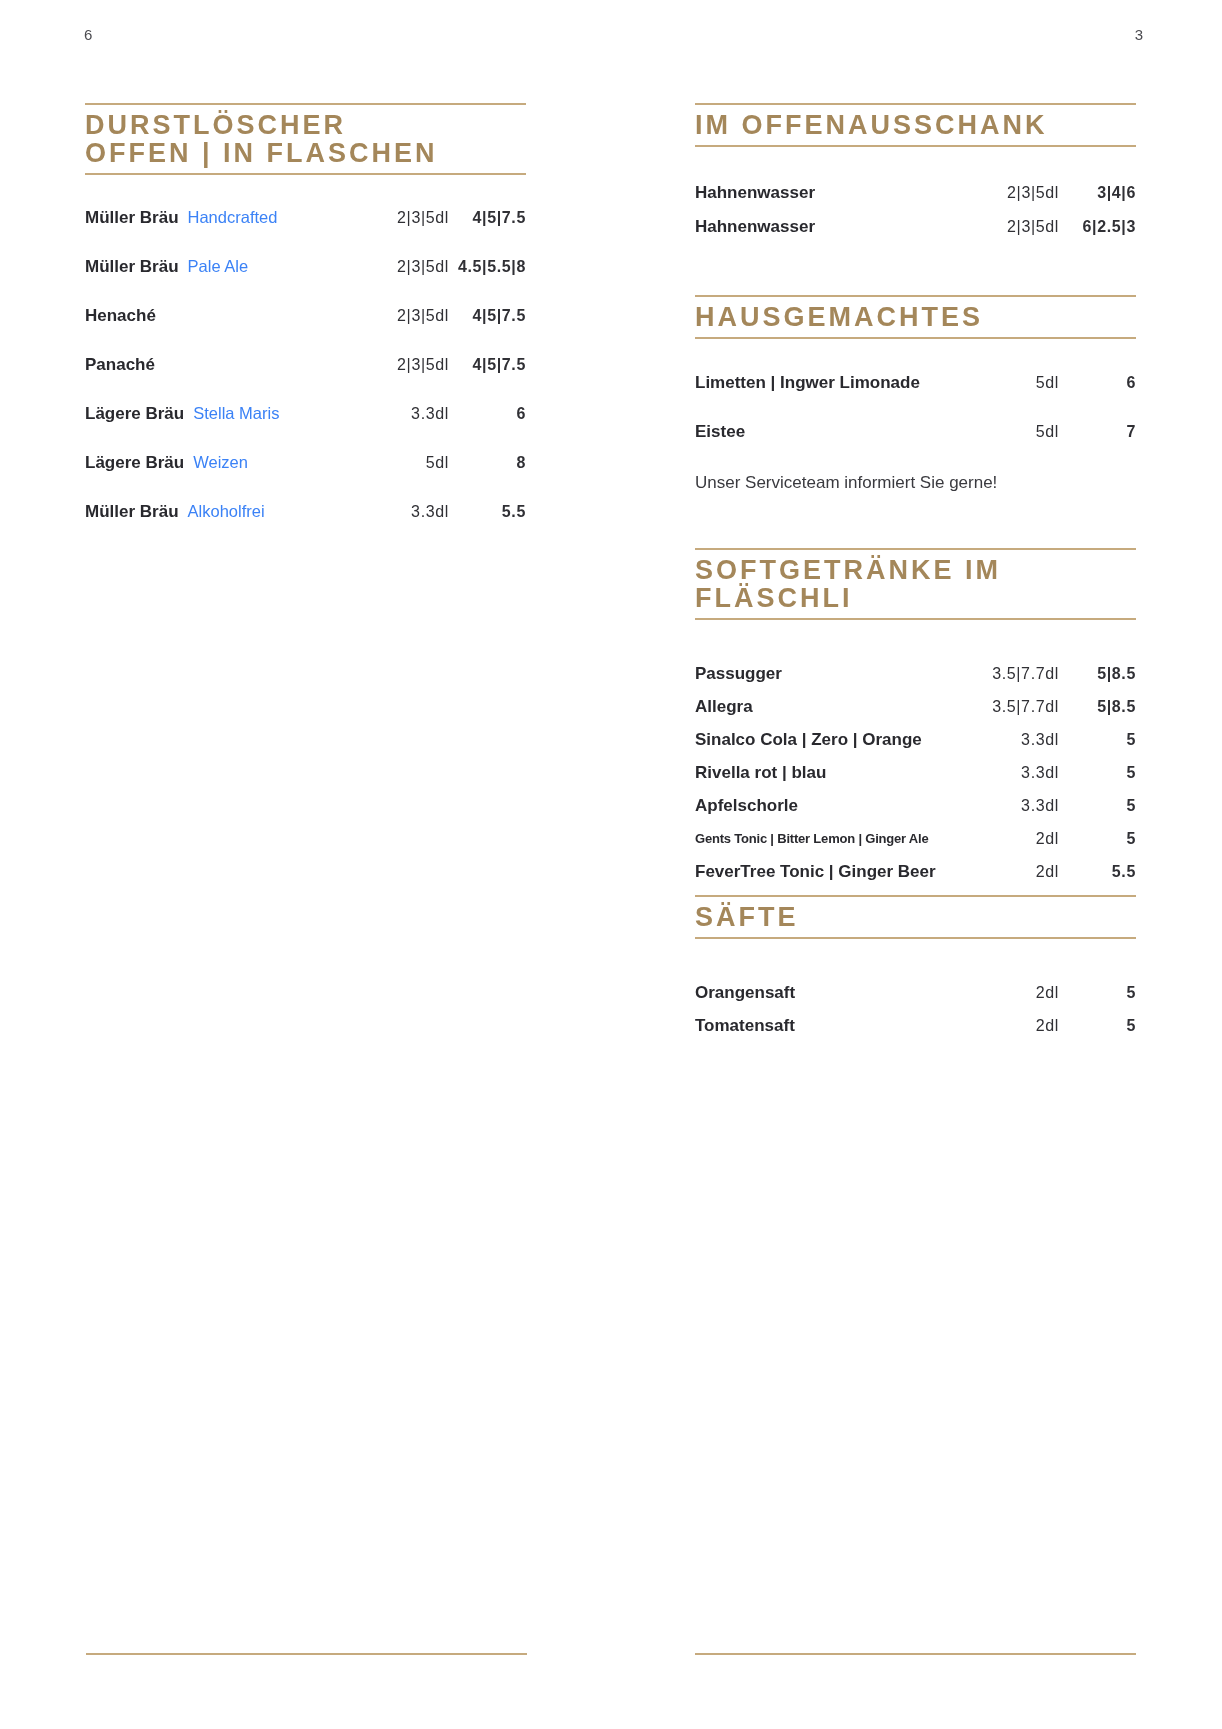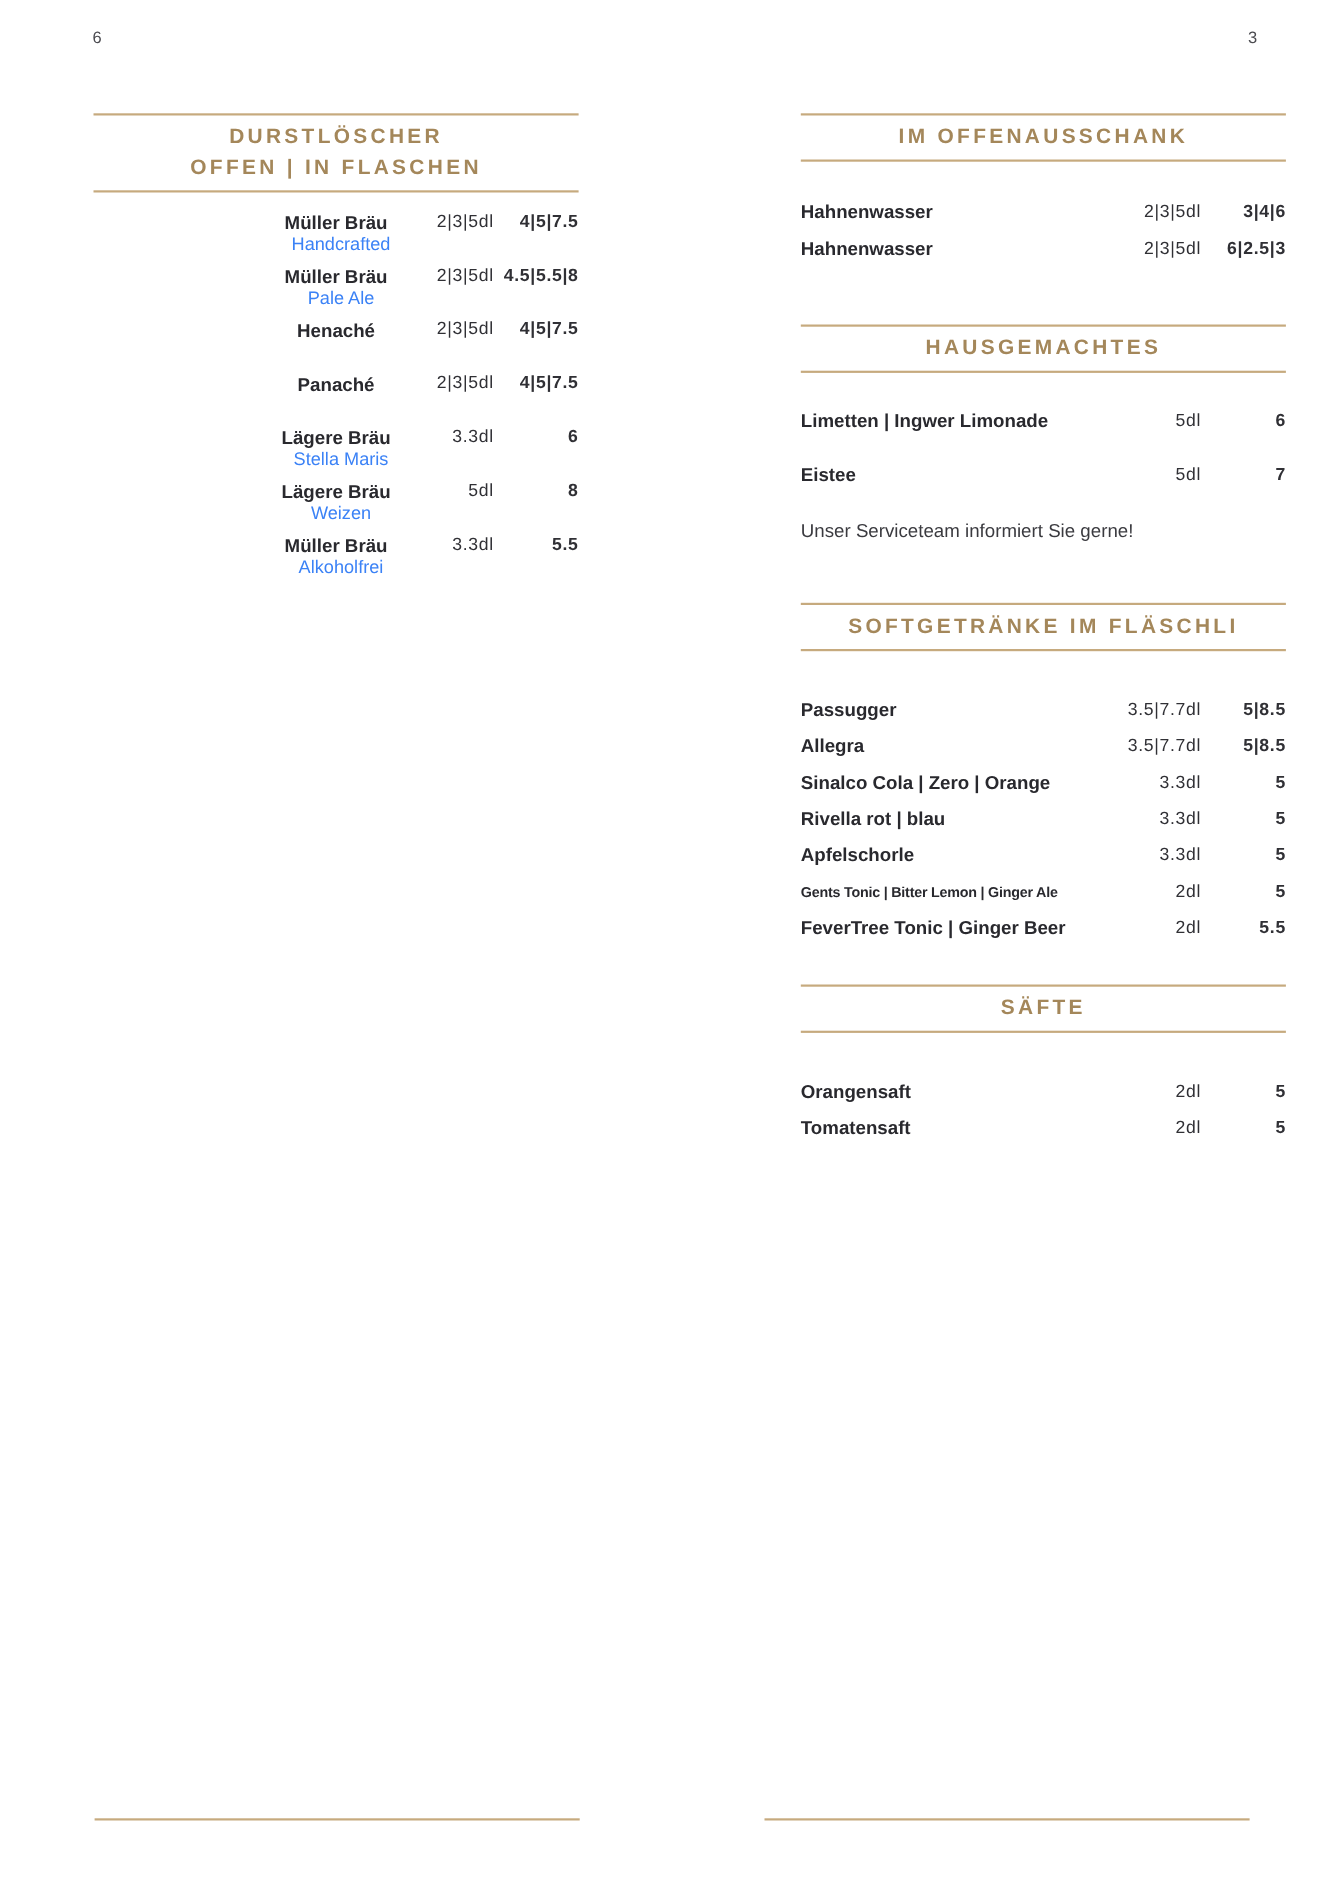--- a/index.html
+++ b/index.html
@@ -19,44 +19,43 @@
   }
   .pagenum{
     position:absolute;top:26px;
     font-size:15px;color:#4b4b50;
   }
   .pagenum.left{left:84px;}
   .pagenum.right{right:79px;text-align:right;}
 
   .col{position:absolute;top:0;width:441px;height:100%;}
   .col-left{left:85px;}
-  .col-right{left:695px;margin-left:33px;}
+  .col-right{left:695px;}
 
   .sec-heading{
     border-top:2px solid var(--rule);
     border-bottom:2px solid var(--rule);
     padding:6px 0;
     color:var(--gold);
-    font-size:19px;
+    font-size:27px;
     font-weight:bold;
     letter-spacing:3px;
     line-height:28px;
-    text-align:center;
   }
   .col-left .sec-heading{margin-top:103px;}
 
   .sec{position:absolute;left:0;right:0;}
   .sec-1{top:103px;}
   .sec-2{top:295px;}
   .sec-3{top:548px;}
   .sec-4{top:895px;}
 
   .rows{margin:0;padding:0;}
   .rows-left{margin-top:18px;}
-  .rows-left .row{height:49px;flex-direction:column;}
+  .rows-left .row{height:49px;}
   .rows-34{margin-top:29px;}
   .rows-34 .row{height:34px;}
   .rows-49{margin-top:19px;}
   .rows-49 .row{height:49px;}
   .rows-33{margin-top:37px;}
   .rows-33 .row{height:33px;}
 
   .row{
     position:relative;
     display:flex;

